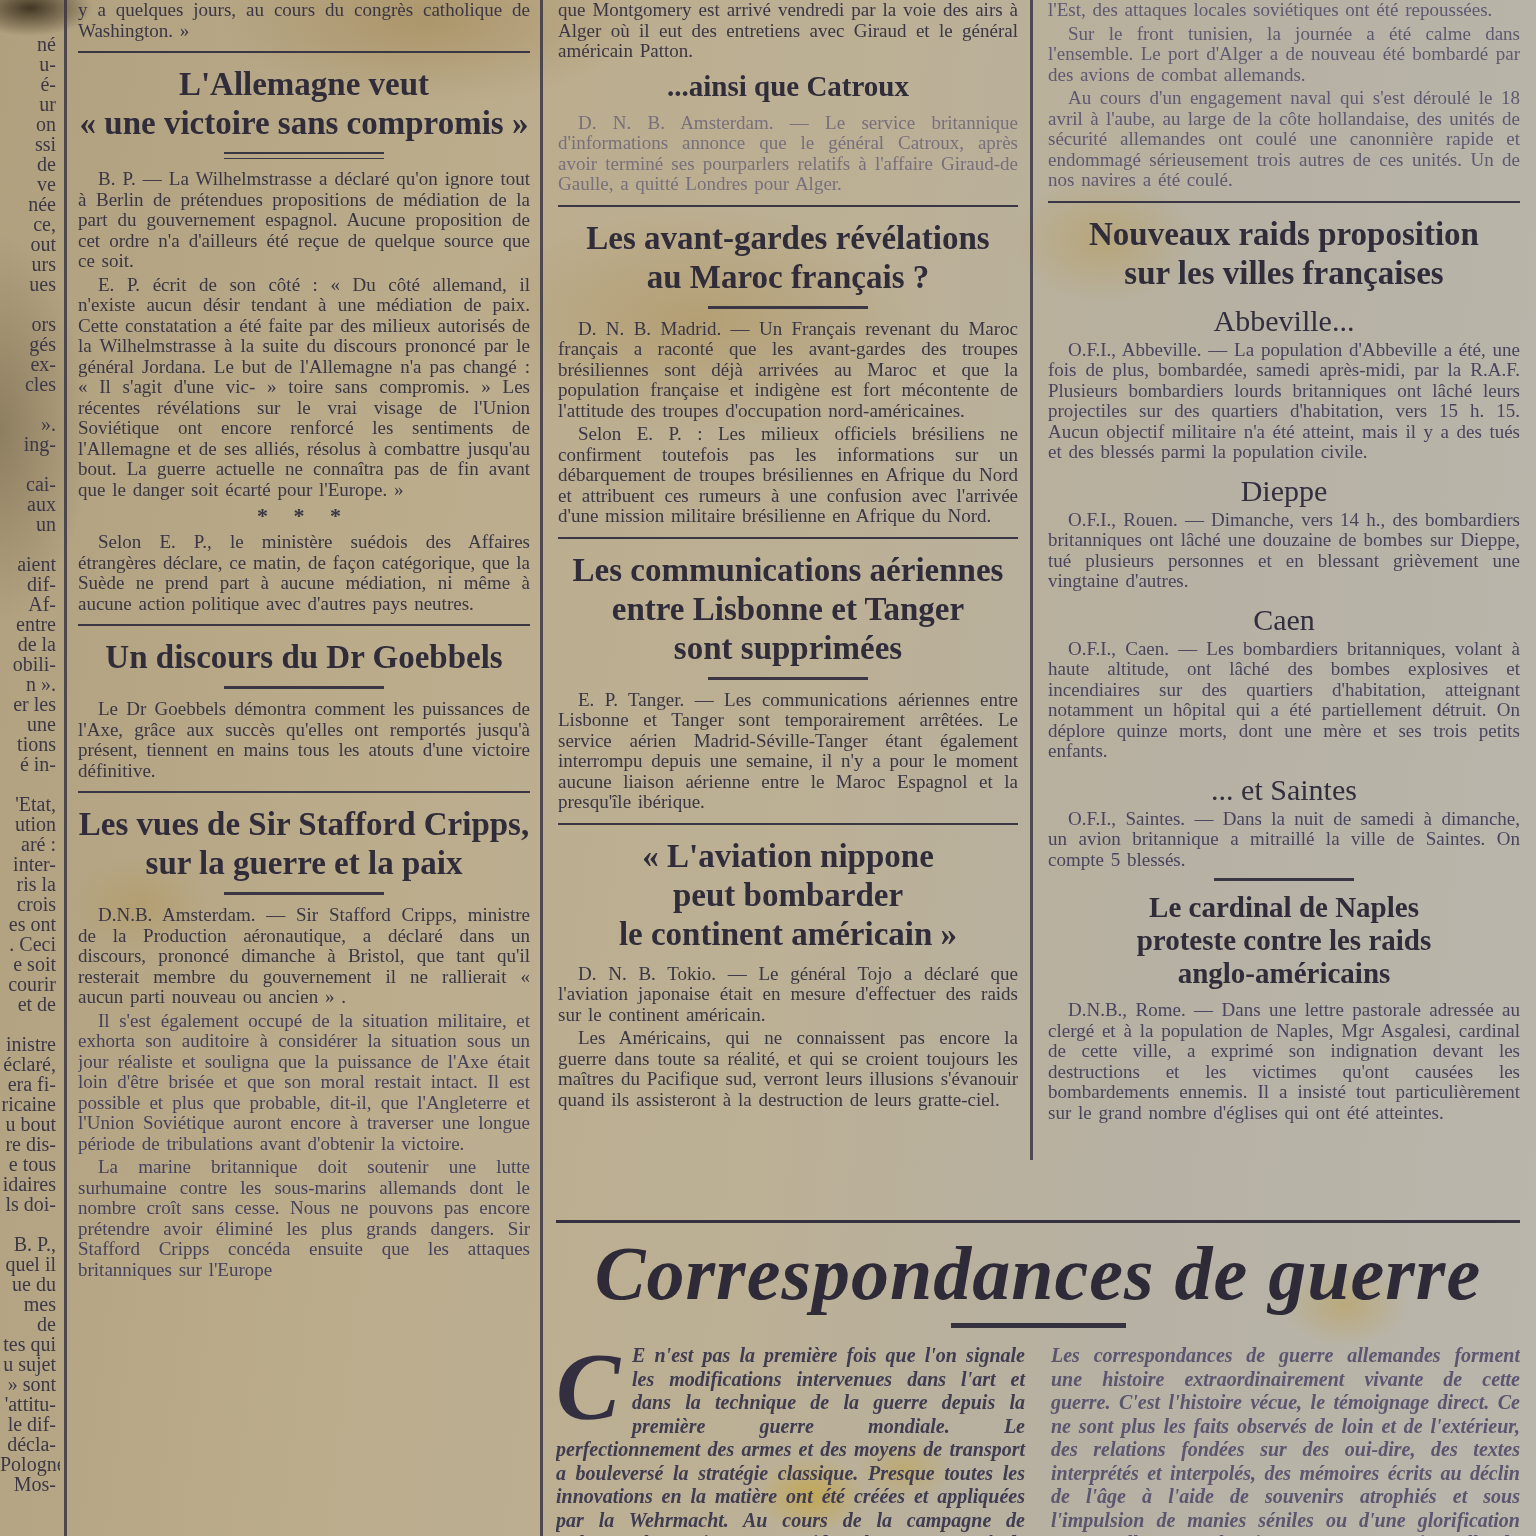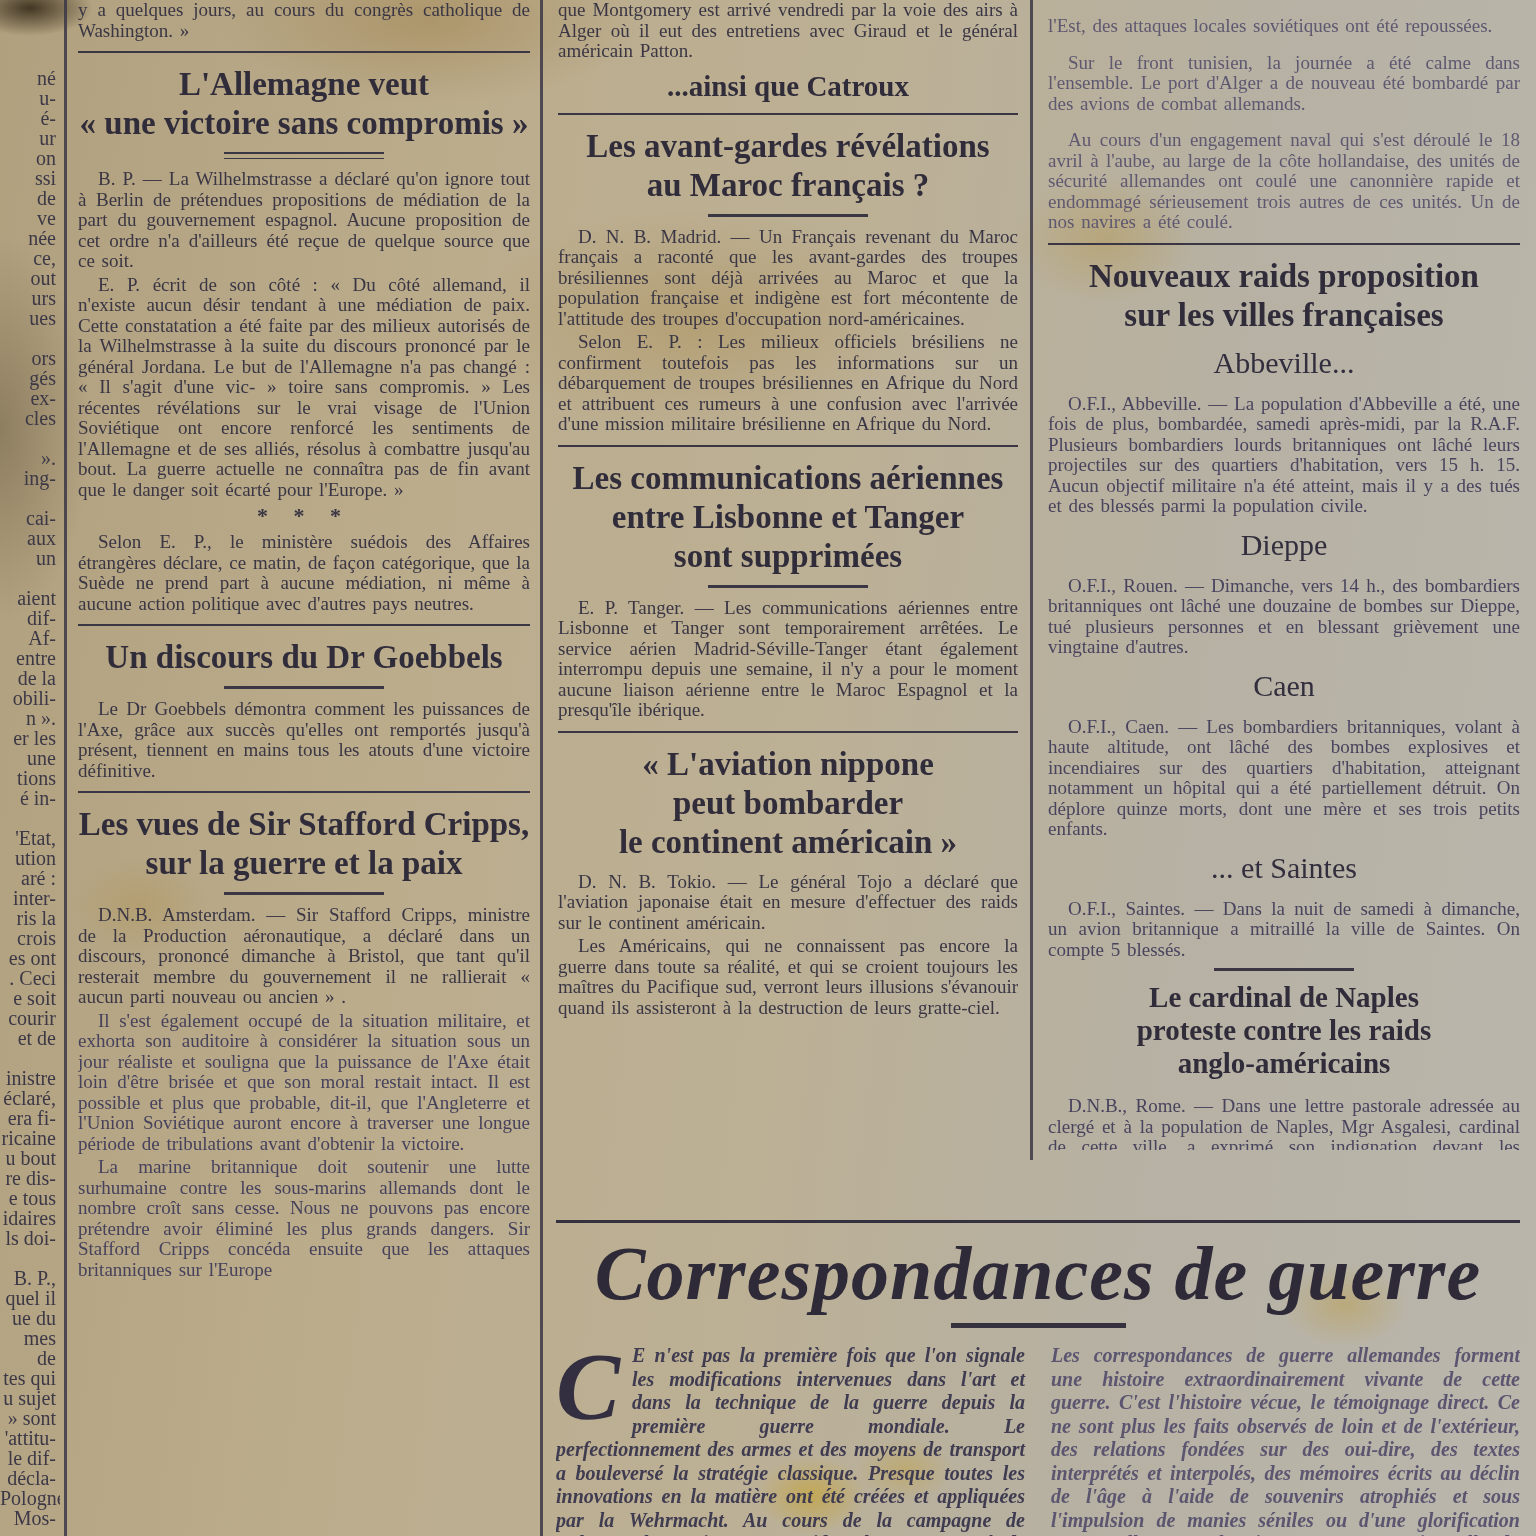--- a/index.html
+++ b/index.html
@@ -13,40 +13,40 @@
       radial-gradient(ellipse 130px 90px at 1105px 240px, rgba(180,140,40,.30), transparent 70%),
       radial-gradient(ellipse 80px 55px at 812px 1495px, rgba(200,160,30,.55), transparent 70%),
       radial-gradient(ellipse 90px 60px at 1345px 1305px, rgba(190,150,40,.35), transparent 70%),
       radial-gradient(ellipse 70px 45px at 905px 1470px, rgba(195,155,35,.35), transparent 70%),
       radial-gradient(ellipse 100px 70px at 140px 905px, rgba(170,130,40,.22), transparent 70%),
       radial-gradient(ellipse 120px 260px at 0px 430px, rgba(60,45,25,.30), transparent 75%),
       linear-gradient(97deg,#b0a07e 0%, #bbac8c 28%, #bcb095 52%, #b6b1a3 74%, #bab6ac 100%);
   }
   .strip{
     position:absolute; left:0; top:0; width:60px; height:1536px; overflow:hidden;
-    padding-top:68px; box-sizing:border-box; text-align:right; color:#3c3846;
+    padding-top:34px; box-sizing:border-box; text-align:right; color:#3c3846;
     font-size:20px;
   }
   .frag{height:20px; line-height:20px; padding-right:4px;}
   .vrule{position:absolute; width:3px; background:#3b3745; opacity:.85;}
   .vr1{left:64px; top:0; height:1536px;}
   .vr2{left:540px; top:0; height:1536px;}
   .vr3{left:1030px; top:0; height:1160px;}
   .col{position:absolute; top:0; overflow:hidden;}
   #col1{left:78px; width:452px; height:1536px;}
   #col2{left:558px; width:460px; height:1155px;}
   #col3{left:1048px; width:472px; height:1150px;}
   .par{
     font-size:19px; line-height:20.5px; text-align:justify; text-indent:20px;
     margin:0 0 3px 0; word-spacing:2px; color:#3a3644;
   }
   .par.cont{text-indent:0;}
   .par.faded{color:#776f7c;}
   .par.ink-blue{color:#47425c;}
-  #col3 .par{color:#49445e;margin-top:16px;}
+  #col3 .par{color:#49445e;}
   #col3 .par.faded{color:#5e5871;}
   .headline{text-align:center; font-weight:bold; margin:8px 0 10px;}
   .headline.ra-full{border-top:2px solid #3a3644; padding-top:12px; margin-top:10px;}
   .hline{font-size:33px; line-height:39px; color:#302c3a;}
   .headline.small .hline{font-size:29px; line-height:33px;}
   .shortrule{width:160px; border-top:3px solid #3a3644; margin:9px auto 2px; height:0;}
   .shortrule.dbl{height:4px; border-top:2px solid #3a3644; border-bottom:1px solid #3a3644;}
   .shortrule.above{margin:2px auto 10px; width:140px;}
   .subhead{text-align:center; font-weight:normal; font-size:30px; line-height:31px; margin:12px 0 4px; color:#322e3e;}
   .stars{text-align:center; font-size:22px; font-weight:bold; letter-spacing:10px; line-height:26px; margin:3px 0; color:#3a3644;}
@@ -169,20 +169,21 @@
       <p class="par">D.N.B. Amsterdam. — Sir Stafford Cripps, ministre de la Production aéronautique, a déclaré dans un discours, prononcé dimanche à Bristol, que tant qu'il resterait membre du gouvernement il ne rallierait « aucun parti nouveau ou ancien » .</p>
       <p class="par ink-blue">Il s'est également occupé de la situation militaire, et exhorta son auditoire à considérer la situation sous un jour réaliste et souligna que la puissance de l'Axe était loin d'être brisée et que son moral restait intact. Il est possible et plus que probable, dit-il, que l'Angleterre et l'Union Soviétique auront encore à traverser une longue période de tribulations avant d'obtenir la victoire.</p>
       <p class="par ink-blue">La marine britannique doit soutenir une lutte surhumaine contre les sous-marins allemands dont le nombre croît sans cesse. Nous ne pouvons pas encore prétendre avoir éliminé les plus grands dangers. Sir Stafford Cripps concéda ensuite que les attaques britanniques sur l'Europe</p>
     </div>
   <div class="vrule vr2"></div>
   <div class="col" id="col2">
       <p class="par cont">que Montgomery est arrivé vendredi par la voie des airs à Alger où il eut des entretiens avec Giraud et le général américain Patton.</p>
       <div class="headline small">
         <div class="hline">...ainsi que Catroux</div>
       </div>
+      <p class="par faded">D. N. B. Amsterdam. — Le service britannique d'informations annonce que le général Catroux, après avoir terminé ses pourparlers relatifs à l'affaire Giraud-de Gaulle, a quitté Londres pour Alger.</p>
       <div class="headline ra-full">
         <div class="hline">Les avant-gardes révélations</div>
         <div class="hline">au Maroc français ?</div>
         <div class="shortrule"></div>
       </div>
       <p class="par">D. N. B. Madrid. — Un Français revenant du Maroc français a raconté que les avant-gardes des troupes brésiliennes sont déjà arrivées au Maroc et que la population française et indigène est fort mécontente de l'attitude des troupes d'occupation nord-américaines.</p>
       <p class="par">Selon E. P. : Les milieux officiels brésiliens ne confirment toutefois pas les informations sur un débarquement de troupes brésiliennes en Afrique du Nord et attribuent ces rumeurs à une confusion avec l'arrivée d'une mission militaire brésilienne en Afrique du Nord.</p>
       <div class="headline ra-full">
         <div class="hline">Les communications aériennes</div>
         <div class="hline">entre Lisbonne et Tanger</div>

